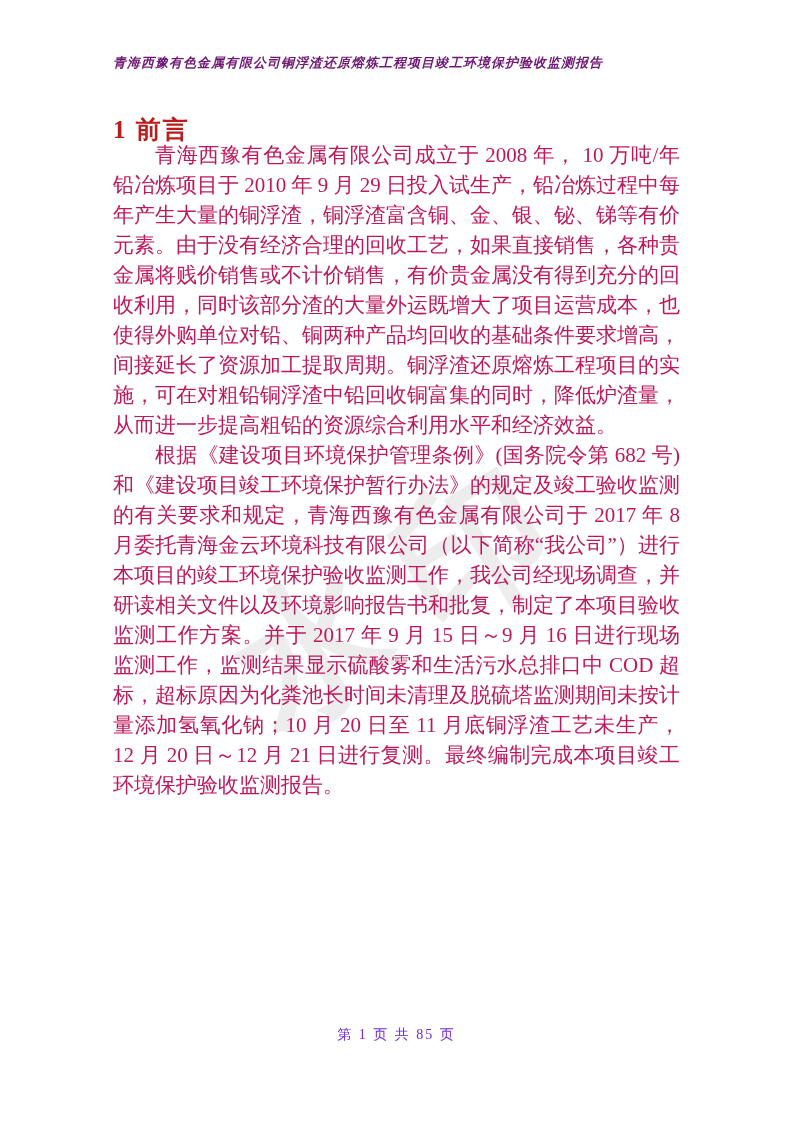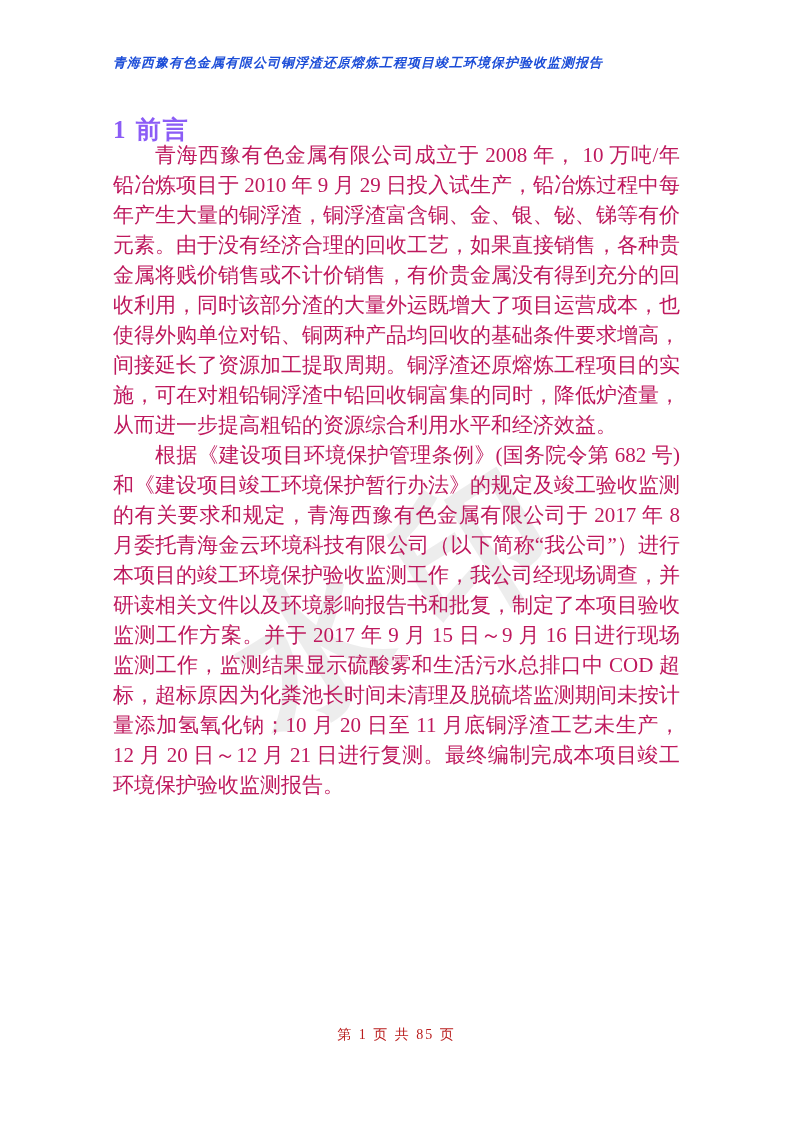--- a/index.html
+++ b/index.html
@@ -18,30 +18,30 @@
   }
   .running-header {
     position: absolute;
     left: 113px;
     top: 54px;
     width: 567px;
     font-size: 13px;
     font-weight: bold;
     font-style: italic;
     letter-spacing: 1px;
-    color: #1d4ed8;
+    color: #701a75;
     white-space: nowrap;
   }
   .section-heading {
     position: absolute;
     left: 113px;
     top: 96px;
     font-size: 25px;
     font-weight: bold;
-    color: #8b5cf6;
+    color: #b91c1c;
     letter-spacing: 2px;
   }
   .body-text {
     position: absolute;
     left: 113px;
     top: 140px;
     width: 567px;
   }
   .body-text p {
     margin: 0;
@@ -73,21 +73,21 @@
     color: rgba(0, 0, 0, 0.07);
     white-space: nowrap;
   }
   .page-footer {
     position: absolute;
     left: 0;
     top: 1026px;
     width: 100%;
     text-align: center;
     font-size: 14px;
-    color: #b91c1c;
+    color: #6d28d9;
     letter-spacing: 2px;
   }
 </style>
 </head>
 <body>
 
 <div class="page">
 
   <div class="running-header">青海西豫有色金属有限公司铜浮渣还原熔炼工程项目竣工环境保护验收监测报告</div>
 

